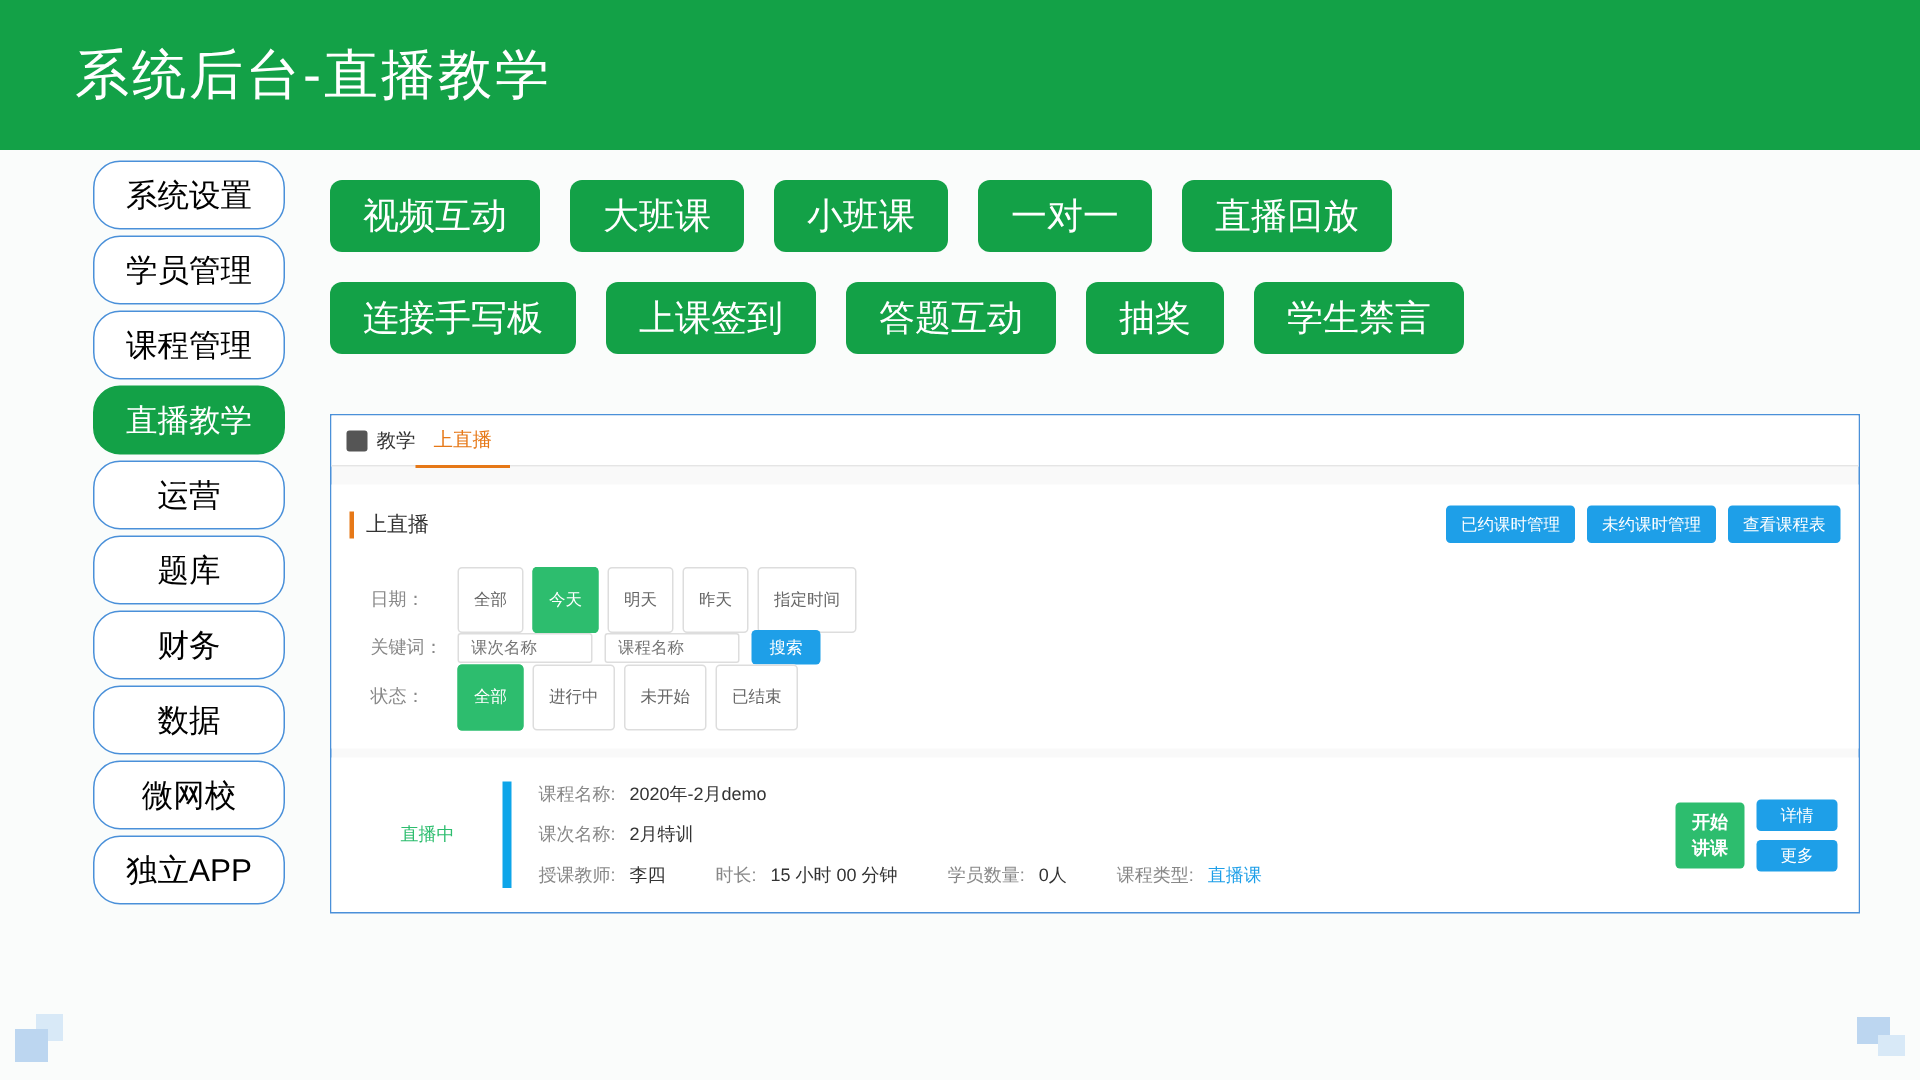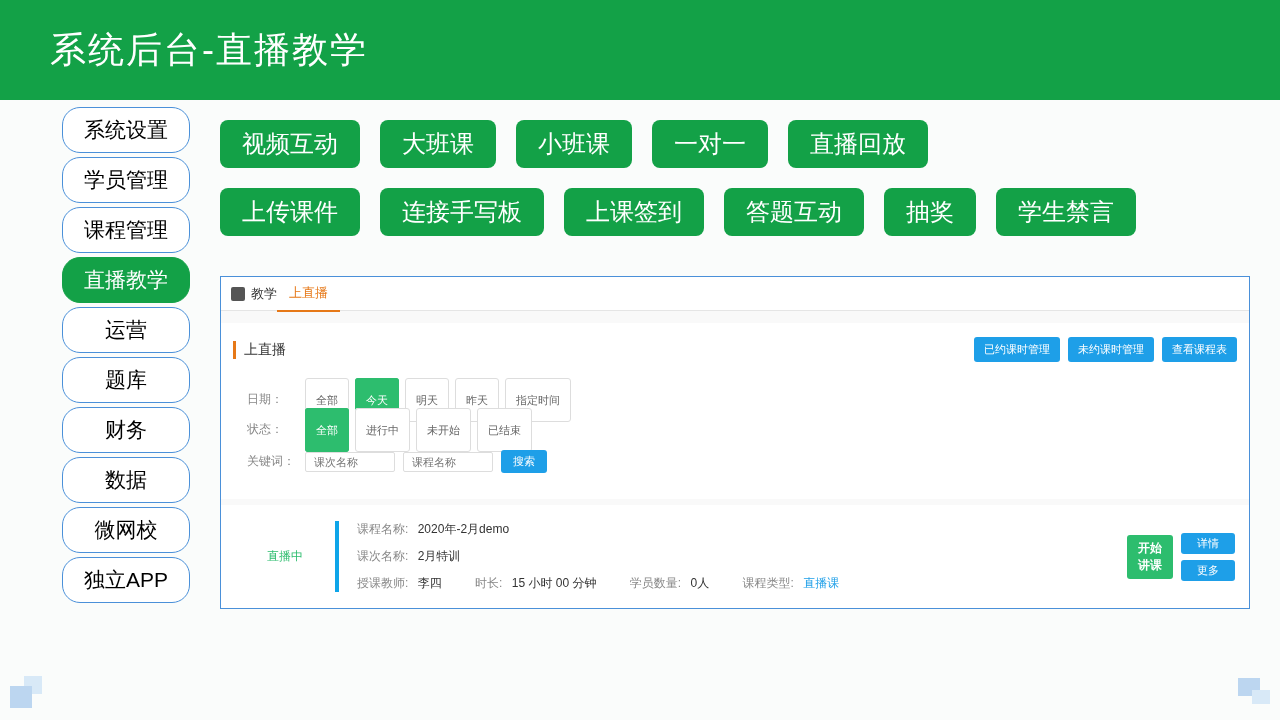--- a/index.html
+++ b/index.html
@@ -5,21 +5,21 @@
     * { margin: 0; padding: 0; box-sizing: border-box; font-family: "Microsoft YaHei", Arial, sans-serif; }
     body { width: 1280px; height: 720px; background: #fafcfb; overflow: hidden; position: relative; }
     
     .header { background: #13a147; height: 100px; display: flex; align-items: center; padding-left: 50px; }
     .header h1 { color: #fff; font-size: 36px; font-weight: 400; letter-spacing: 2px; }
     
     .sidebar { position: absolute; left: 62px; top: 107px; width: 128px; display: flex; flex-direction: column; gap: 4px; }
     .sidebar-item { border: 1px solid #4a90d9; border-radius: 18px; padding: 8px 0; text-align: center; font-size: 21px; color: #000; cursor: pointer; background: #fff; }
     .sidebar-item.active { background: #13a147; color: #fff; border-color: #13a147; }
     
-    .content { position: absolute; left: 220px; top: 120px; right: 30px; }
+    .content { position: absolute; left: 220px; top: 120px; right: 40px; }
     .pill-row { display: flex; gap: 20px; margin-bottom: 20px; flex-wrap: wrap; }
     .pill { background: #13a147; color: #fff; border-radius: 8px; padding: 8px 22px; font-size: 24px; cursor: pointer; }
     
     .panel { border: 1px solid #4a90d9; margin-top: 40px; background: #f9f9f9; }
     .panel-tabs { display: flex; align-items: center; background: #fff; border-bottom: 1px solid #e5e5e5; height: 34px; padding: 0 10px; }
     .panel-tabs .teach-icon { width: 14px; height: 14px; background: #555; border-radius: 2px; margin-right: 6px; }
     .panel-tabs .teach { font-size: 13px; color: #333; }
     .panel-tabs .tab-active { font-size: 13px; color: #e67817; padding: 8px 12px; border-bottom: 2px solid #e67817; }
     
     .panel-header { display: flex; align-items: center; justify-content: space-between; padding: 14px 12px; background: #fff; margin-top: 12px; }
@@ -30,21 +30,21 @@
     .filters { background: #fff; padding: 14px 14px 14px 26px; }
     .filter-row { display: flex; align-items: center; margin-bottom: 12px; gap: 8px; }
     .filter-label { color: #888; font-size: 12px; width: 50px; }
     .chip { border: 1px solid #ddd; font-size: 11px; padding: 15px 10px; border-radius: 3px; color: #666; cursor: pointer; background: #fff; }
     .chip.active { background: #2dbd6e; color: #fff; border-color: #2dbd6e; }
     .text-input { border: 1px solid #ddd; font-size: 11px; padding: 3px 8px; width: 90px; color: #999; background: #fff; border-radius: 2px; }
     .btn-search { background: #1e9fe8; color: #fff; font-size: 11px; padding: 4px 12px; border-radius: 3px; cursor: pointer; }
     
     .record { background: #fff; display: flex; padding: 16px 14px; align-items: center; margin-top: 6px; }
     .status-cell { width: 100px; text-align: center; color: #2dbd6e; font-size: 12px; }
-    .record-body { border-left: 4px solid #0ea5e9; padding-left: 18px; flex: 1; }
+    .record-body { border-left: 6px solid #0ea5e9; padding-left: 18px; flex: 1; }
     .record-line { font-size: 12px; color: #888; margin-bottom: 10px; }
     .record-line:last-child { margin-bottom: 0; }
     .record-line .val { color: #333; margin-left: 6px; margin-right: 30px; }
     .record-line .val.blue { color: #1e9fe8; }
     .record-actions { display: flex; gap: 8px; align-items: center; }
     .btn-green-big { background: #2dbd6e; color: #fff; font-size: 12px; width: 46px; height: 44px; border-radius: 3px; display: flex; align-items: center; justify-content: center; text-align: center; line-height: 1.4; cursor: pointer; font-weight: bold; }
     .btn-stack { display: flex; flex-direction: column; gap: 6px; }
     .btn-blue-sm { background: #1e9fe8; color: #fff; font-size: 11px; padding: 3px 16px; border-radius: 3px; cursor: pointer; }
     
     .deco-bl { position: absolute; left: 10px; bottom: 12px; width: 32px; height: 32px; }
@@ -76,21 +76,20 @@
 
 <div class="content">
   <div class="pill-row" id="pills1">
       <div class="pill">视频互动</div>
       <div class="pill">大班课</div>
       <div class="pill">小班课</div>
       <div class="pill">一对一</div>
       <div class="pill">直播回放</div>
     </div>
   <div class="pill-row" id="pills2">
-      <div class="pill">上传课件</div>
       <div class="pill">连接手写板</div>
       <div class="pill">上课签到</div>
       <div class="pill">答题互动</div>
       <div class="pill">抽奖</div>
       <div class="pill">学生禁言</div>
     </div>
 
   <div class="panel">
     <div class="panel-tabs">
       <span class="teach-icon"></span>
@@ -106,28 +105,28 @@
         <div class="btn-blue">查看课程表</div>
       </div>
     </div>
 
     <div class="filters">
       <div class="filter-row">
         <span class="filter-label">日期：</span>
         <span id="date-chips"><span class="chip" style="margin-right: 6px;">全部</span><span class="chip active" style="margin-right: 6px;">今天</span><span class="chip" style="margin-right: 6px;">明天</span><span class="chip" style="margin-right: 6px;">昨天</span><span class="chip" style="margin-right: 6px;">指定时间</span></span>
       </div>
       <div class="filter-row">
-        <span class="filter-label">状态：</span>
-        <span id="status-chips"><span class="chip active" style="margin-right: 6px;">全部</span><span class="chip" style="margin-right: 6px;">进行中</span><span class="chip" style="margin-right: 6px;">未开始</span><span class="chip" style="margin-right: 6px;">已结束</span></span>
-      </div>
-      <div class="filter-row">
         <span class="filter-label">关键词：</span>
         <input class="text-input" placeholder="课次名称" style="">
         <input class="text-input" placeholder="课程名称" style="">
         <span class="btn-search">搜索</span>
+      </div>
+      <div class="filter-row">
+        <span class="filter-label">状态：</span>
+        <span id="status-chips"><span class="chip active" style="margin-right: 6px;">全部</span><span class="chip" style="margin-right: 6px;">进行中</span><span class="chip" style="margin-right: 6px;">未开始</span><span class="chip" style="margin-right: 6px;">已结束</span></span>
       </div>
     </div>
 
     <div class="record">
       <div class="status-cell">直播中</div>
       <div class="record-body">
         <div class="record-line">
           <span>课程名称:</span>
           <span class="val">2020年-2月demo</span>
         </div>

